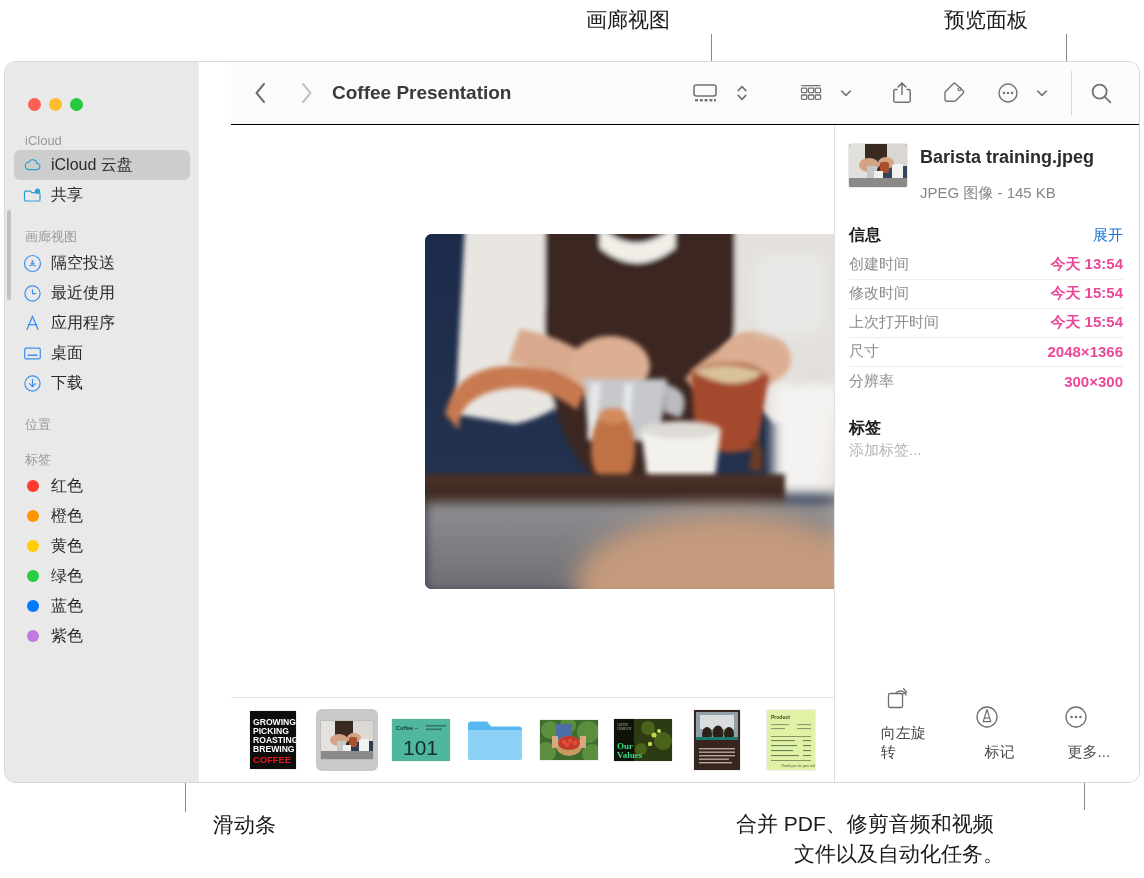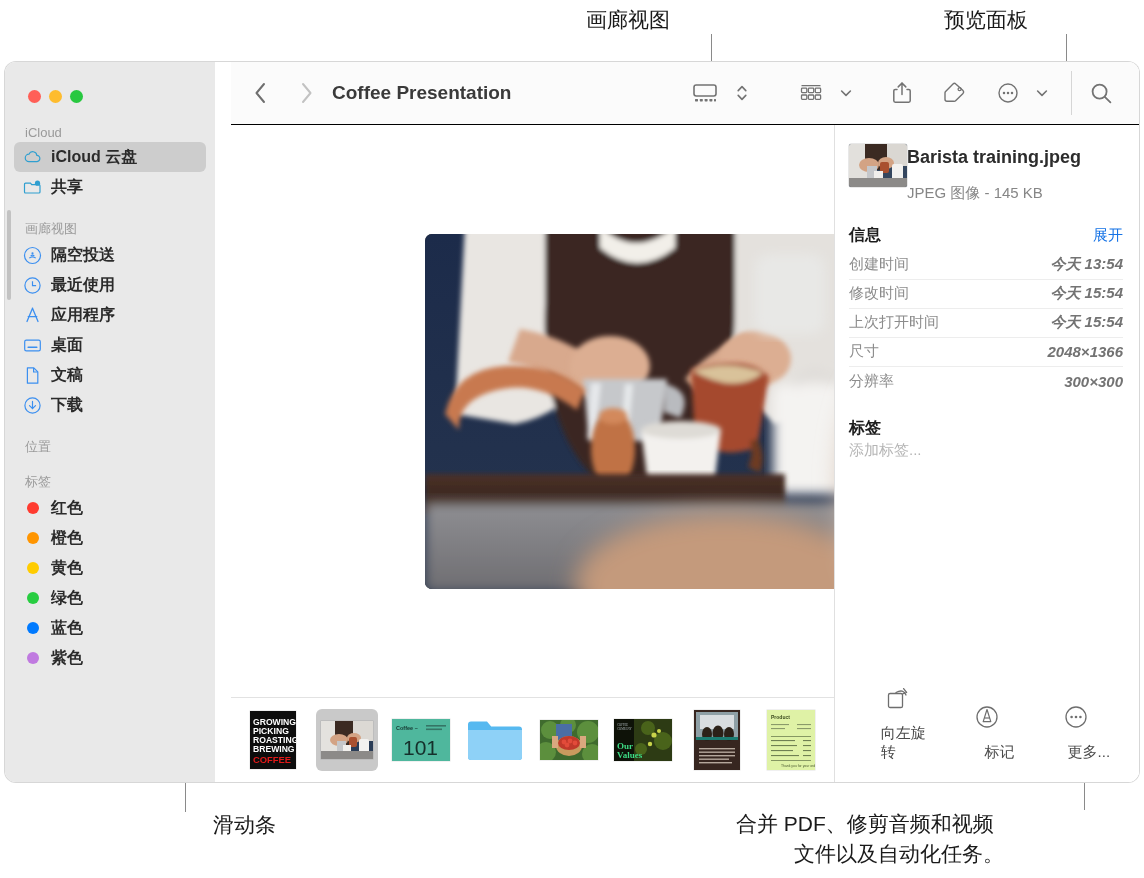--- a/index.html
+++ b/index.html
@@ -33,23 +33,23 @@
     border-radius: 11px;
     overflow: hidden;
     background: #ffffff;
     box-shadow: 0 0 0 1px #d7d7d7;
   }
 
   
   .sidebar {
     position: absolute;
     left: 0; top: 0;
-    width: 210px; height: 100%;
+    width: 194px; height: 100%;
     background: #e9e9e9;
-    padding-top: 8px;
+    padding-top: 16px;
   }
   .traffic {
     display: flex; gap: 8px;
     padding: 20px 0 0 23px;
   }
   .light { width: 13px; height: 13px; border-radius: 50%; }
   .light.red { background: #ff5f57; }
   .light.yellow { background: #febc2e; }
   .light.green { background: #28c840; }
 
@@ -62,21 +62,20 @@
   .sb-list { list-style: none; }
   .sb-item {
     display: flex; align-items: center;
     gap: 9px;
     height: 30px;
     margin: 0 9px;
     padding: 0 9px;
     border-radius: 6px;
     font-size: 16px;
     color: #2b2b2b;
-    font-weight: bold;
   }
   .sb-item.selected { background: #cdcdcd; }
   .sb-icon {
     width: 19px; height: 19px;
     display: flex; align-items: center; justify-content: center;
     flex: 0 0 19px;
   }
   .sb-icon svg { display: block; }
   .tag-dot { width: 12px; height: 12px; border-radius: 50%; }
 
@@ -168,21 +167,21 @@
   
   .preview {
     position: absolute;
     right: 0; top: 63px;
     width: 305px; bottom: 0;
     background: #ffffff;
     border-left: 1px solid #e0e0e0;
   }
   .pv-head {
     display: flex; align-items: flex-start;
-    gap: 0;
+    gap: 13px;
     padding: 19px 16px 0 14px;
   }
   .pv-thumb {
     width: 58px; height: 43px;
     border-radius: 2px;
     overflow: hidden;
     flex: 0 0 58px;
     box-shadow: 0 0 0 0.5px rgba(0,0,0,0.18);
   }
   .pv-thumb svg { display: block; width: 100%; height: 100%; }
@@ -202,21 +201,21 @@
   .pv-rows { padding: 0 16px 0 14px; }
   .pv-row {
     display: flex; justify-content: space-between; align-items: center;
     height: 29px;
     border-bottom: 1px solid #ededed;
     font-size: 15px;
     gap: 31px;
   }
   .pv-row:last-child { border-bottom: none; }
   .pv-key { color: #8c8c8c; }
-  .pv-val { color: #737373; font-weight: bold; font-style: italic; }
+  .pv-val { color: #ec4899; font-weight: bold; }
 
   .pv-tags-head { padding: 22px 16px 2px 14px; }
   .pv-tag-input {
     padding: 0 16px 0 14px;
     font-size: 15px; color: #b5b5b5;
   }
 
   .pv-actions {
     position: absolute;
     left: 0; right: 0; bottom: 20px;
@@ -312,29 +311,20 @@
           <span>应用程序</span>
         </li>
         <li class="sb-item">
           <span class="sb-icon">
             <svg width="19" height="19" viewBox="0 0 19 19">
                 <rect x="1.7" y="4.2" width="15.6" height="10.6" rx="1.6" fill="none" stroke="#3b8ff0" stroke-width="1.2"></rect>
                 <rect x="4.4" y="10.4" width="10.2" height="1.7" rx="0.8" fill="#3b8ff0"></rect>
               </svg>
           </span>
           <span>桌面</span>
-        </li>
-        <li class="sb-item">
-          <span class="sb-icon">
-            <svg width="19" height="19" viewBox="0 0 19 19">
-                <path d="M4.4 1.8h6.4l4 4v11.4H4.4z" fill="none" stroke="#3b8ff0" stroke-width="1.2" stroke-linejoin="round"></path>
-                <path d="M10.6 1.9v4.1h4.1" fill="none" stroke="#3b8ff0" stroke-width="1.2"></path>
-              </svg>
-          </span>
-          <span>文稿</span>
         </li>
         <li class="sb-item">
           <span class="sb-icon">
             <svg width="19" height="19" viewBox="0 0 19 19">
                 <circle cx="9.5" cy="9.5" r="7.6" fill="none" stroke="#3b8ff0" stroke-width="1.2"></circle>
                 <path d="M9.5 5.4v7.3M6.5 9.7l3 3 3-3" fill="none" stroke="#3b8ff0" stroke-width="1.2" stroke-linecap="round" stroke-linejoin="round"></path>
               </svg>
           </span>
           <span>下载</span>
         </li>

